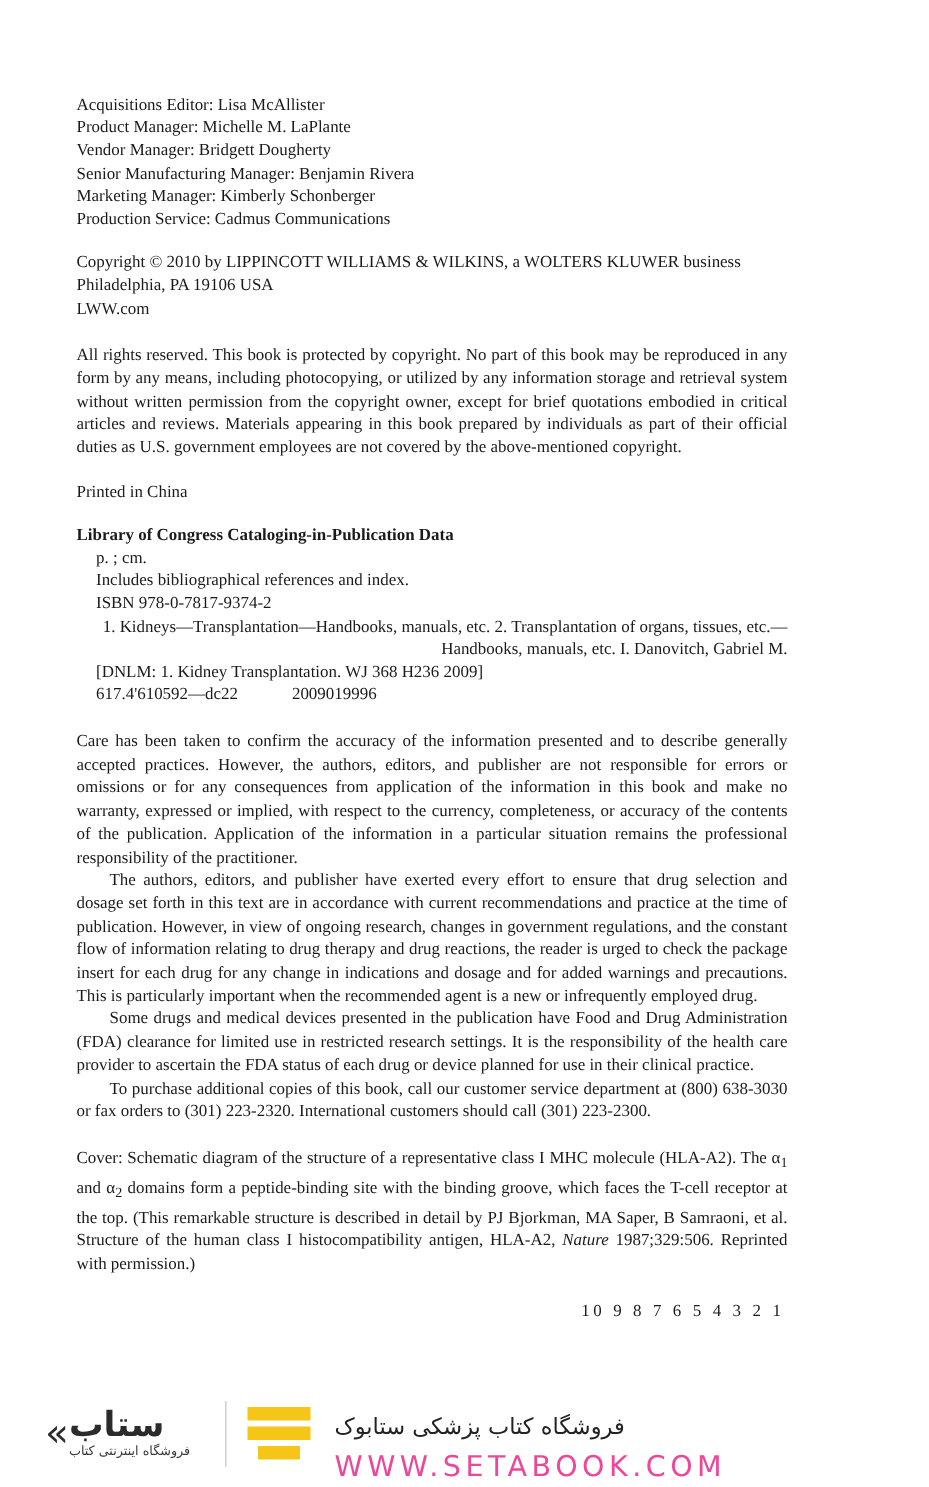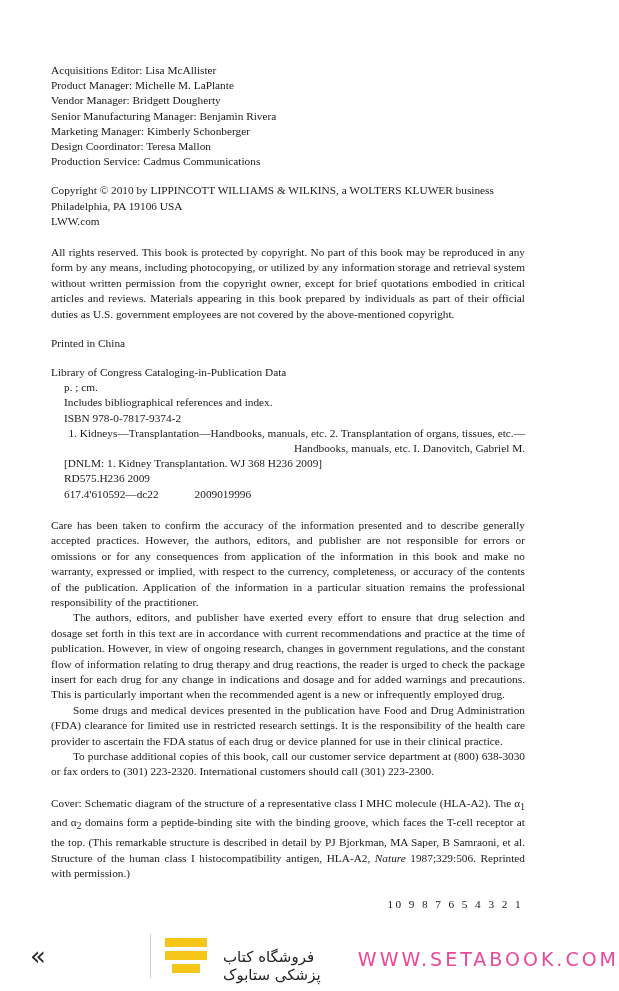--- a/index.html
+++ b/index.html
@@ -47,21 +47,21 @@
     line-height: 15.4px;
     text-align: justify;
   }
   .printed {
     margin-top: 15px;
     font-size: 11.3px;
   }
   .loc-heading {
     margin-top: 16px;
     font-size: 11.3px;
-    font-weight: normal;
+    font-weight: bold;
     line-height: 15.2px;
   }
   .cip {
     font-size: 11.3px;
     line-height: 15.2px;
   }
   .cip div {
     white-space: nowrap;
   }
   .cip .indent1 { padding-left: 13px; }
@@ -164,21 +164,21 @@
     display: block;
     height: 9px;
     background: #f5c518;
   }
   .logo-mark span.s1 { width: 42px; }
   .logo-mark span.s2 { width: 42px; }
   .logo-mark span.s3 { width: 28px; margin-left: 7px;}
   .footer-text {
     flex: 1;
     display: flex;
-    flex-direction: row;
+    flex-direction: column;
     justify-content: space-between;
     gap: 7px;
     margin-top: 20px;
   }
   .fa-title {
     font-family: "DejaVu Sans", sans-serif;
     font-size: 15px;
     color: #222;
     direction: rtl;
     text-align: left;
@@ -196,21 +196,20 @@
 <div class="page">
 
   <div class="content">
 
     <div class="staff-list">
       <div>Acquisitions Editor: Lisa McAllister</div>
       <div>Product Manager: Michelle M. LaPlante</div>
       <div>Vendor Manager: Bridgett Dougherty</div>
       <div>Senior Manufacturing Manager: Benjamin Rivera</div>
       <div>Marketing Manager: Kimberly Schonberger</div>
-      <div>Design Coordinator: Teresa Mallon</div>
       <div>Production Service: Cadmus Communications</div>
     </div>
 
     <div class="block">
       <div class="copyright-line">Copyright © 2010 by LIPPINCOTT WILLIAMS &amp; WILKINS, a WOLTERS KLUWER business</div>
       <div class="copyright-line">Philadelphia, PA 19106 USA</div>
       <div class="copyright-line">LWW.com</div>
     </div>
 
     <div class="rights">All rights reserved. This book is protected by copyright. No part of this book may be reproduced in any form by any means, including photocopying, or utilized by any information storage and retrieval system without written permission from the copyright owner, except for brief quotations embodied in critical articles and reviews. Materials appearing in this book prepared by individuals as part of their official duties as U.S. government employees are not covered by the above-mentioned copyright.</div>
@@ -218,21 +217,20 @@
     <div class="printed">Printed in China</div>
 
     <div class="loc-heading">Library of Congress Cataloging-in-Publication Data</div>
 
     <div class="cip">
       <div class="indent1">p. ; cm.</div>
       <div class="indent2">Includes bibliographical references and index.</div>
       <div class="indent2">ISBN 978-0-7817-9374-2</div>
       <div class="wrapline" style="padding-left:13px; text-indent:-13px;text-align:right;">1. Kidneys—Transplantation—Handbooks, manuals, etc. 2. Transplantation of organs, tissues, etc.—Handbooks, manuals, etc. I. Danovitch, Gabriel M.</div>
       <div class="indent2">[DNLM: 1. Kidney Transplantation. WJ 368 H236 2009]</div>
-      <div class="indent1">RD575.H236 2009</div>
       <div class="indent1">
         <span>617.4'610592—dc22</span><span class="gap"></span><span>2009019996</span>
       </div>
     </div>
 
     <div class="care">
       <p>Care has been taken to confirm the accuracy of the information presented and to describe generally accepted practices. However, the authors, editors, and publisher are not responsible for errors or omissions or for any consequences from application of the information in this book and make no warranty, expressed or implied, with respect to the currency, completeness, or accuracy of the contents of the publication. Application of the information in a particular situation remains the professional responsibility of the practitioner.</p>
       <p class="ind">The authors, editors, and publisher have exerted every effort to ensure that drug selection and dosage set forth in this text are in accordance with current recommendations and practice at the time of publication. However, in view of ongoing research, changes in government regulations, and the constant flow of information relating to drug therapy and drug reactions, the reader is urged to check the package insert for each drug for any change in indications and dosage and for added warnings and precautions. This is particularly important when the recommended agent is a new or infrequently employed drug.</p>
       <p class="ind">Some drugs and medical devices presented in the publication have Food and Drug Administration (FDA) clearance for limited use in restricted research settings. It is the responsibility of the health care provider to ascertain the FDA status of each drug or device planned for use in their clinical practice.</p>
       <p class="ind">To purchase additional copies of this book, call our customer service department at (800) 638-3030 or fax orders to (301) 223-2320. International customers should call (301) 223-2300.</p>
@@ -243,20 +241,24 @@
     </div>
 
     <div class="printnum">10 9 8 7 6 5 4 3 2 1</div>
 
   </div>
 
   <div class="footer">
     <div class="footer-inner">
       <div class="brand-left">
         <span class="brand-chev">«</span>
+        <span class="brand-fa">
+          <span class="big">ستاب</span>
+          <span class="small">فروشگاه اینترنتی کتاب</span>
+        </span>
       </div>
       <div class="divider-vert"></div>
       <div class="logo-mark">
         <span class="s1"></span>
         <span class="s2"></span>
         <span class="s3"></span>
       </div>
       <div class="footer-text">
         <div class="fa-title">فروشگاه کتاب پزشکی ستابوک</div>
         <div class="site-url">WWW.SETABOOK.COM</div>

